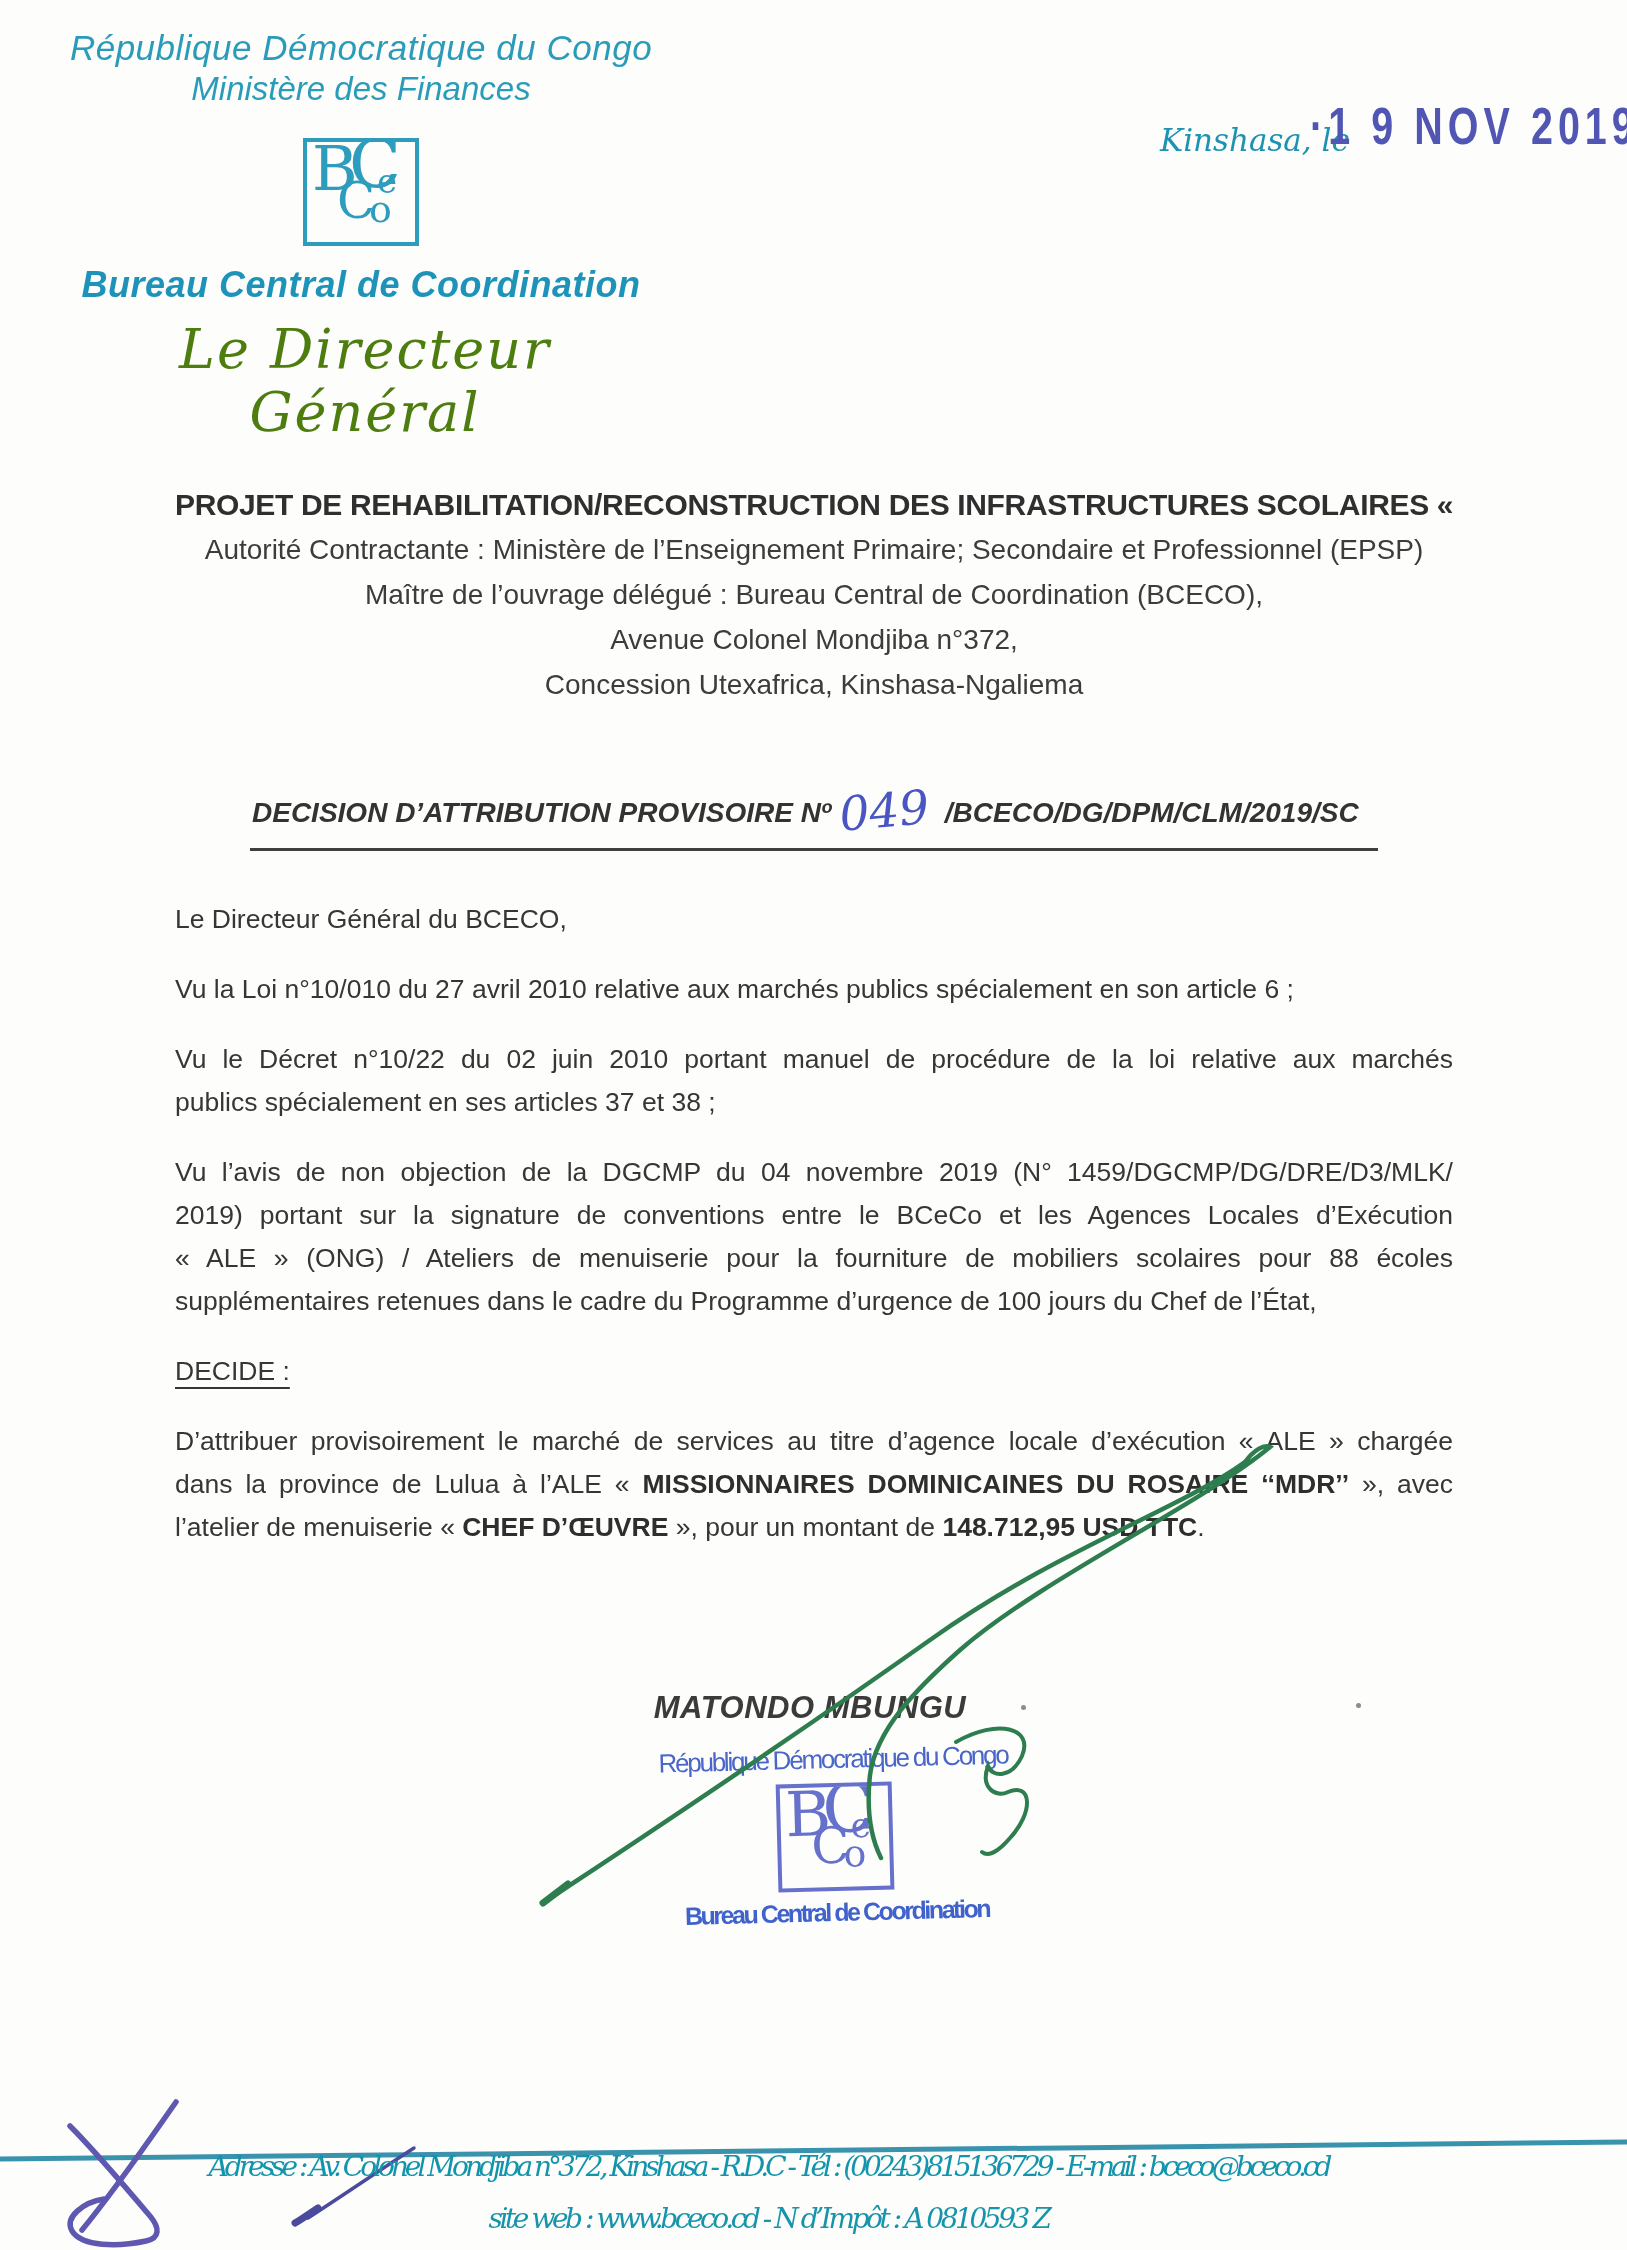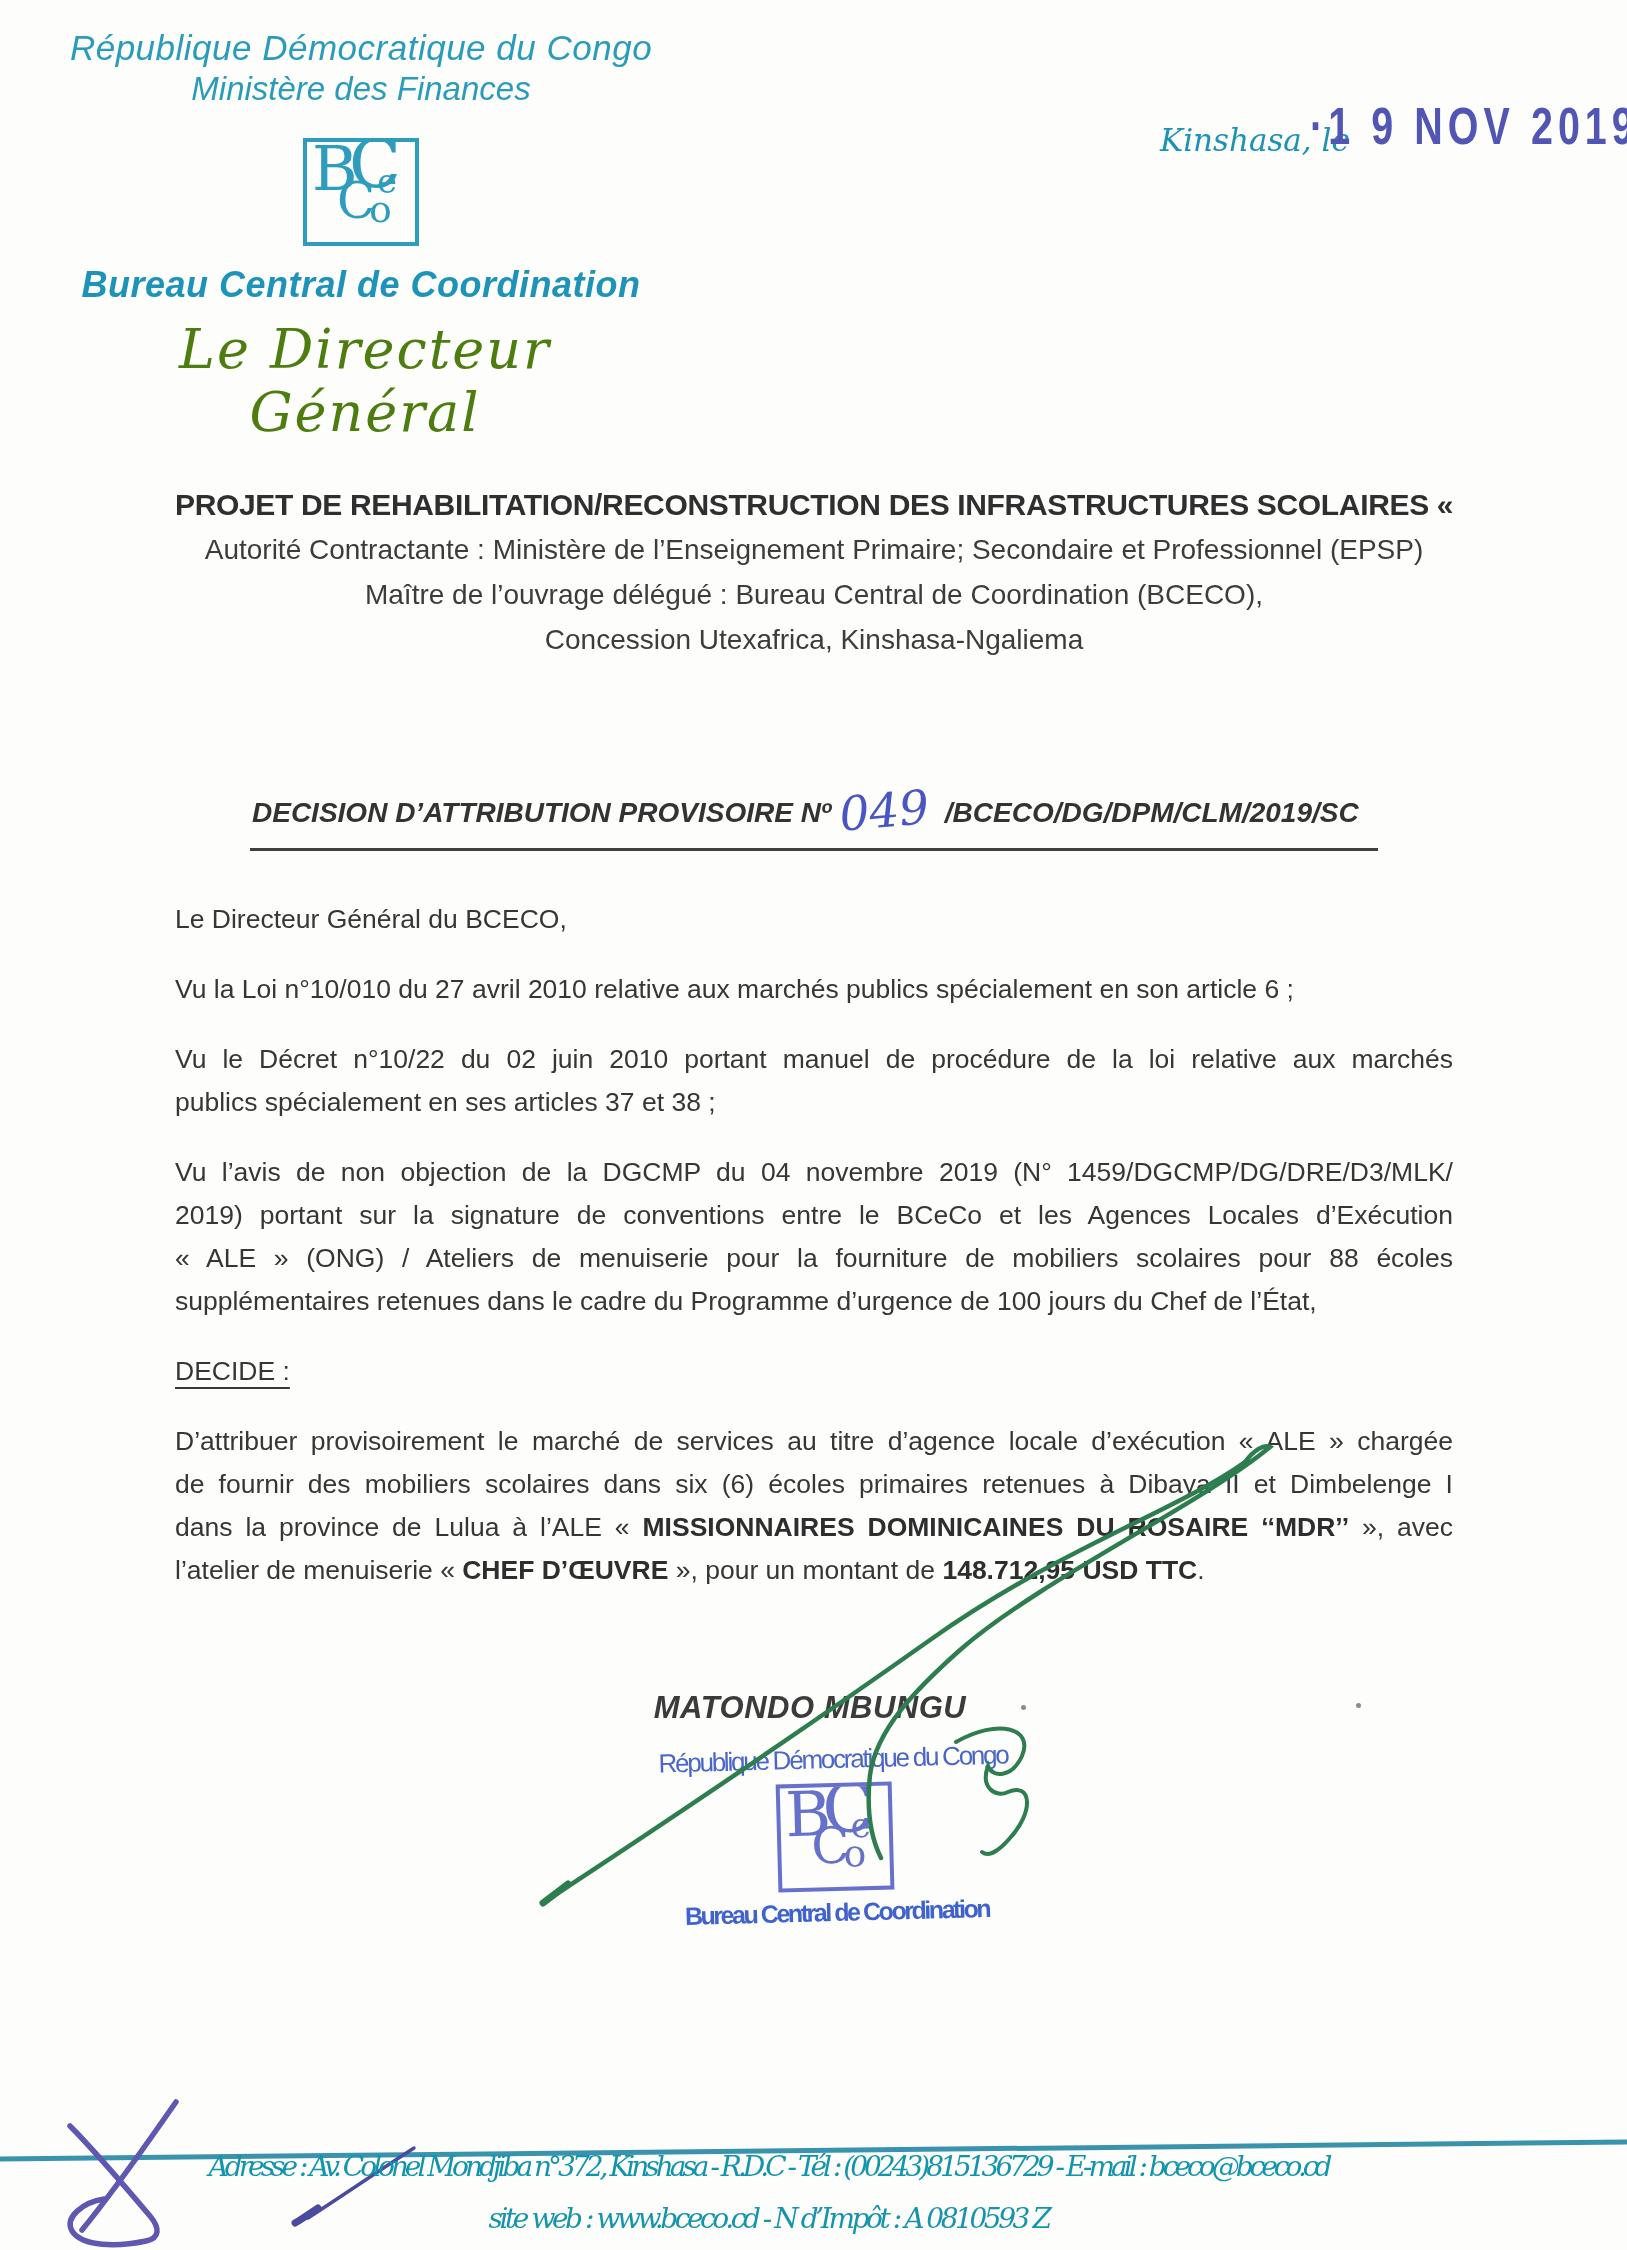--- a/index.html
+++ b/index.html
@@ -101,20 +101,21 @@
   <div class="hdr-script">Le Directeur Général</div>
 </div>
 
 <div class="kinshasa">Kinshasa, le</div>
 <div class="datestamp">·1 9 NOV 2019</div>
 
 <div class="titleblock">
   <div class="t-bold" style="white-space: nowrap; letter-spacing: -0.34px;">PROJET DE REHABILITATION/RECONSTRUCTION DES INFRASTRUCTURES SCOLAIRES «</div>
   <div class="t-reg" style="white-space: nowrap;">Autorité Contractante : Ministère de l’Enseignement Primaire; Secondaire et Professionnel (EPSP)</div>
   <div class="t-reg" style="white-space: nowrap;">Maître de l’ouvrage délégué : Bureau Central de Coordination (BCECO),</div>
+  <div class="t-reg" style="white-space: nowrap;">Avenue Colonel Mondjiba n°372,</div>
   <div class="t-reg" style="white-space: nowrap;">Concession Utexafrica, Kinshasa-Ngaliema</div>
 </div>
 
 <div class="decision" style="white-space: nowrap;">
   <span>DECISION D’ATTRIBUTION PROVISOIRE Nº</span><span class="num">049</span><span>/BCECO/DG/DPM/CLM/2019/SC</span>
 </div>
 <div class="decision-underline"></div>
 
 <div id="body-flow">
     <div class="para">
@@ -131,21 +132,20 @@
       <div style="white-space: nowrap; word-spacing: 7.98px;"><span>Vu l’avis de non objection de la DGCMP du 04 novembre 2019 (N° 1459/DGCMP/DG/DRE/D3/MLK/</span></div>
       <div style="white-space: nowrap; word-spacing: 9.63px;"><span>2019) portant sur la signature de conventions entre le BCeCo et les Agences Locales d’Exécution</span></div>
       <div style="white-space: nowrap; word-spacing: 10.37px;"><span>« ALE » (ONG) / Ateliers de menuiserie pour la fourniture de mobiliers scolaires pour 88 écoles</span></div>
       <div style="white-space: nowrap;"><span>supplémentaires retenues dans le cadre du Programme d’urgence de 100 jours du Chef de l’État,</span></div>
     </div>
     <div class="para">
       <div style="white-space: nowrap;"><span class="und">DECIDE :</span></div>
     </div>
     <div class="para">
       <div style="white-space: nowrap; word-spacing: 6.06px;"><span>D’attribuer provisoirement le marché de services au titre d’agence locale d’exécution « ALE » chargée</span></div>
-      <div style="white-space: nowrap; word-spacing: 6.78px;"><span>de fournir des mobiliers scolaires dans six (6) écoles primaires retenues à Dibaya II et Dimbelenge I</span></div>
       <div style="white-space: nowrap; word-spacing: 5.59px;"><span>dans la province de Lulua à l’ALE « </span><span class="bld">MISSIONNAIRES DOMINICAINES DU ROSAIRE ‘‘MDR’’</span><span> », avec</span></div>
       <div style="white-space: nowrap;"><span>l’atelier de menuiserie « </span><span class="bld">CHEF D’ŒUVRE</span><span> », pour un montant de </span><span class="bld">148.712,95 USD TTC</span><span>.</span></div>
     </div>
   </div>
 
 <div class="sig-name">MATONDO MBUNGU</div>
 
 <div class="stamp">
   <div class="stamp-line1" style="white-space: nowrap; letter-spacing: -2.23px;">République Démocratique du Congo</div>
   <div class="bclogo stamp-logo">

